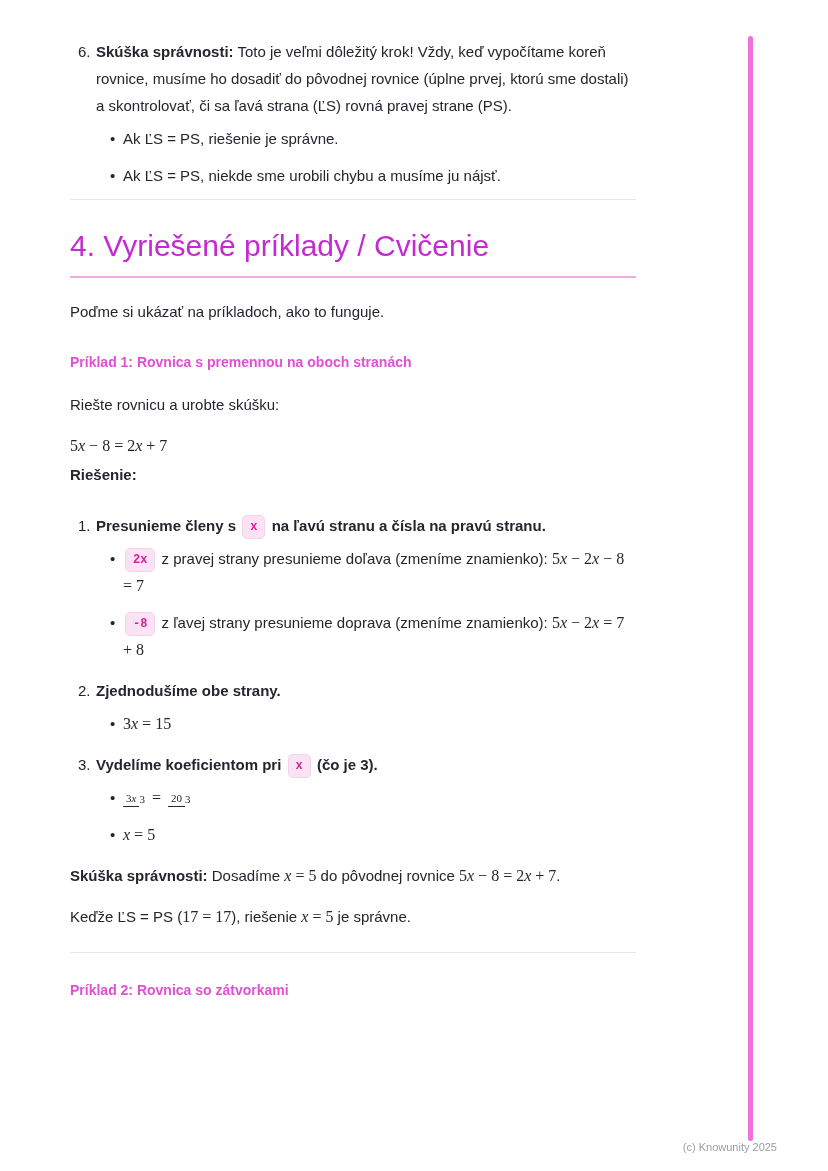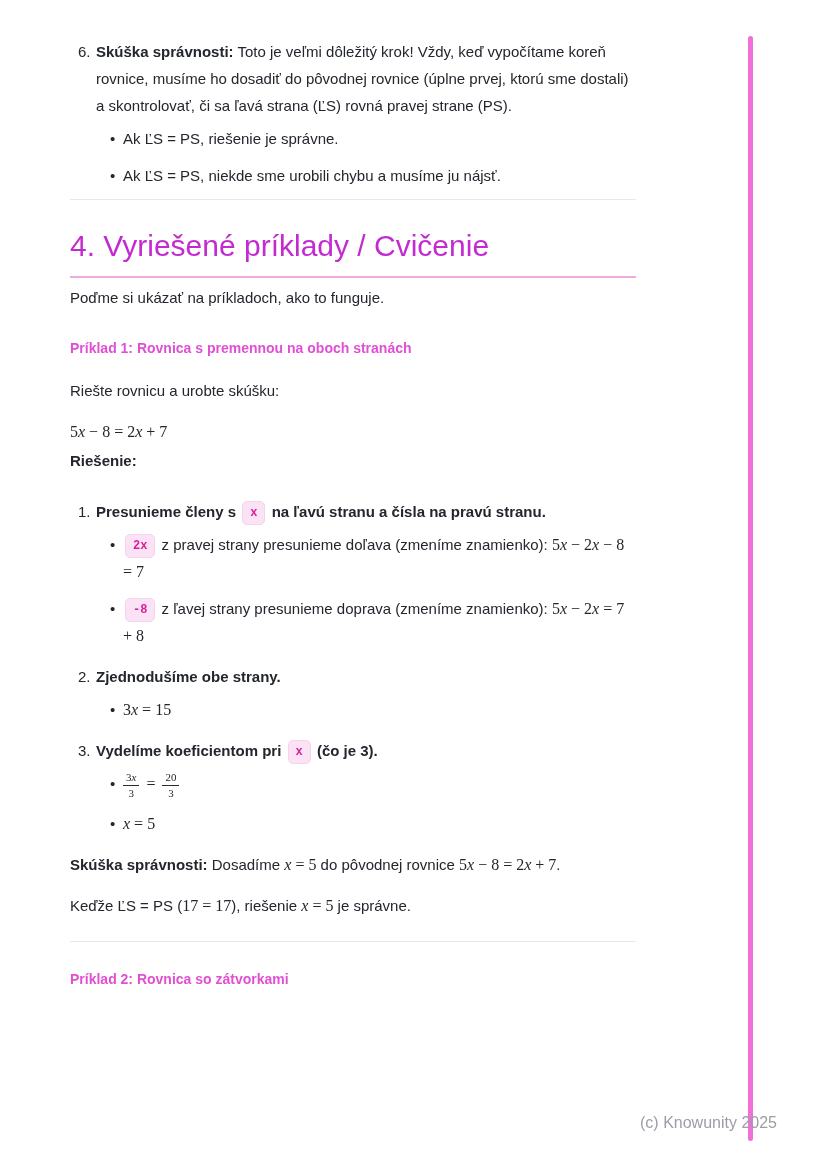--- a/index.html
+++ b/index.html
@@ -8,42 +8,42 @@
     font-family:"Liberation Sans","DejaVu Sans",sans-serif;
     font-size:15px; line-height:27px;
     color:var(--text-color,#23262d);
     position:relative; overflow:hidden;
   }
   .content { position:absolute; left:70px; top:38px; width:566px; }
 
   .accent-bar { position:absolute; left:748px; top:36px; width:5px; height:1105px;
     background:var(--accent-bar,#f06fd9); border-radius:3px; z-index:1; }
 
-  .footer { position:absolute; top:1116px; right:51px; font-size:16px; line-height:14px;
+  .footer { position:absolute; top:1140px; right:51px; font-size:11px; line-height:14px;
     color:var(--muted-color,#9b9ea6); z-index:2; }
 
   .numitem { display:flex; margin-left:8px; }
   .num { flex:0 0 18px; }
   .li-body { flex:1; min-width:0; }
 
   .bullets { list-style:none; padding-left:27px; margin-top:6px; }
   .bullets > li { position:relative; margin-bottom:10px; }
   .bullets > li:last-child { margin-bottom:0; }
   .bullets > li::before { content:"\2022"; position:absolute; left:-13px; }
 
   hr.divider { border:0; border-top:1px solid var(--divider-color,#e8e8ea); margin-top:10px; }
   hr.divider2 { margin-top:22px; }
 
   h1 { font-size:30px; line-height:36px; font-weight:normal; margin-top:28px;
     color:var(--heading-color,#c32bd1); padding-bottom:12px;
     border-bottom:2px solid var(--heading-underline,#eeacde); }
   h2 { font-size:14px; line-height:26px; font-weight:bold; margin-top:24px;
     color:var(--subheading-color,#e14fd2); }
 
-  .intro { margin-top:6px; }
+  .intro { margin-top:20px; }
   .task  { margin-top:16px; }
   .equation { margin-top:14px; }
   .solution-label { margin-top:2px; font-weight:bold; }
 
   .steps { margin-top:24px; }
   .numitem.step { margin-bottom:14px; }
   .step-title { font-weight:bold; }
 
   .math { font-family:"Liberation Serif","DejaVu Serif",serif; font-size:16px; }
   .math i { font-style:italic; font-family:inherit; }
@@ -51,21 +51,21 @@
   .chip { display:inline-block; background:var(--chip-bg,#fbe2f5); color:var(--chip-text,#d6219c);
     font-family:"Liberation Mono","DejaVu Sans Mono",monospace; font-size:12px; font-weight:bold;
     line-height:14px; padding:4px 7px; border-radius:5px; border:1px solid #f5d3ec;
     vertical-align:middle; margin:0 2px; }
 
   .check-para { margin-top:8px; }
   .top-bullets { padding-left:25px; margin-top:14px; }
   .top-bullets > li::before { left:-15px; }
   .conclusion { margin-top:14px; }
 
-  .fstack { display:inline-flex; flex-direction:column; align-items:center;
+  .fstack { display:inline-flex; flex-direction:row; align-items:center;
     vertical-align:middle; line-height:13px; }
   .fstack .math { font-size:11px; }
   .fnum { border-bottom:1px solid #2a2a2a; padding:0 3px 1px; }
   .fden { padding-top:1px; }
   .feq { margin:0 7px; }
 </style>
 </head>
 <body>
 
 <div class="content">

